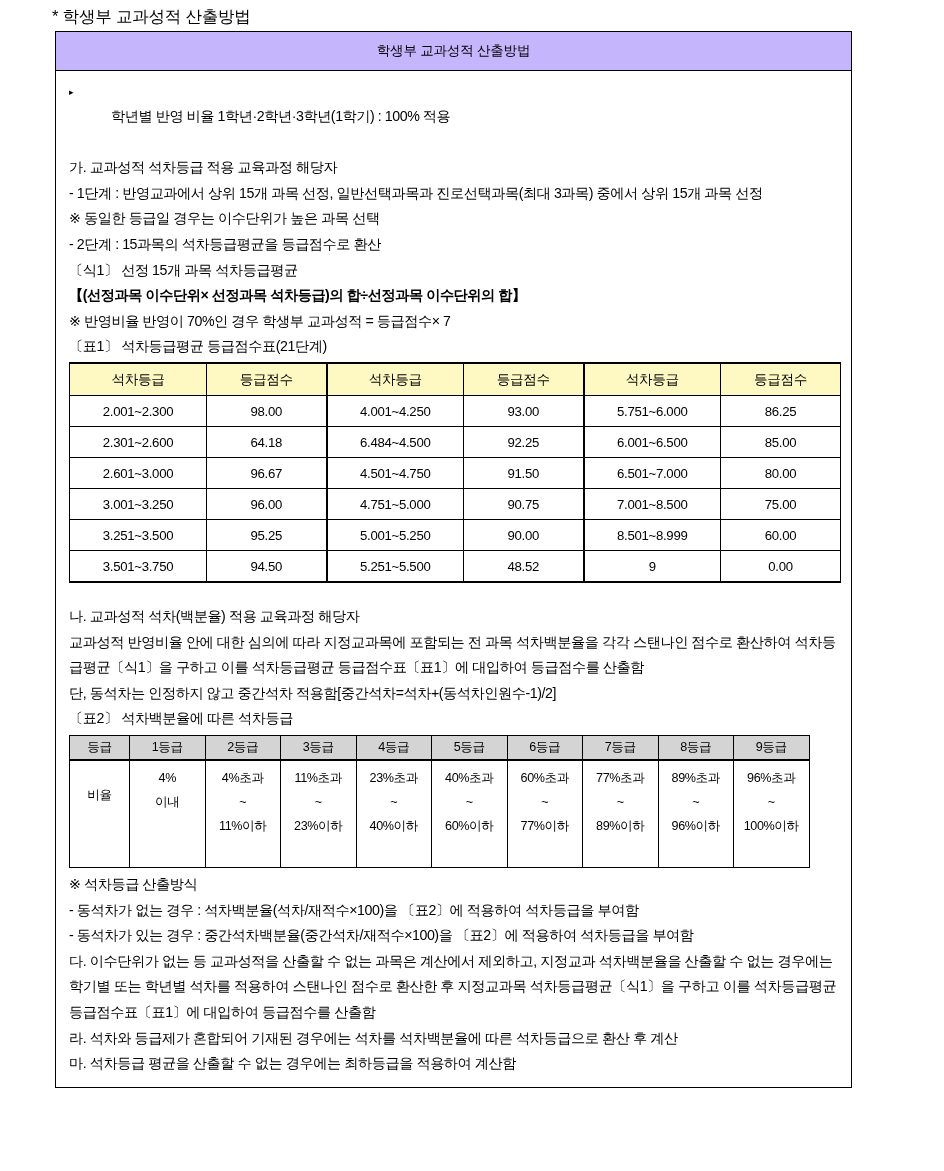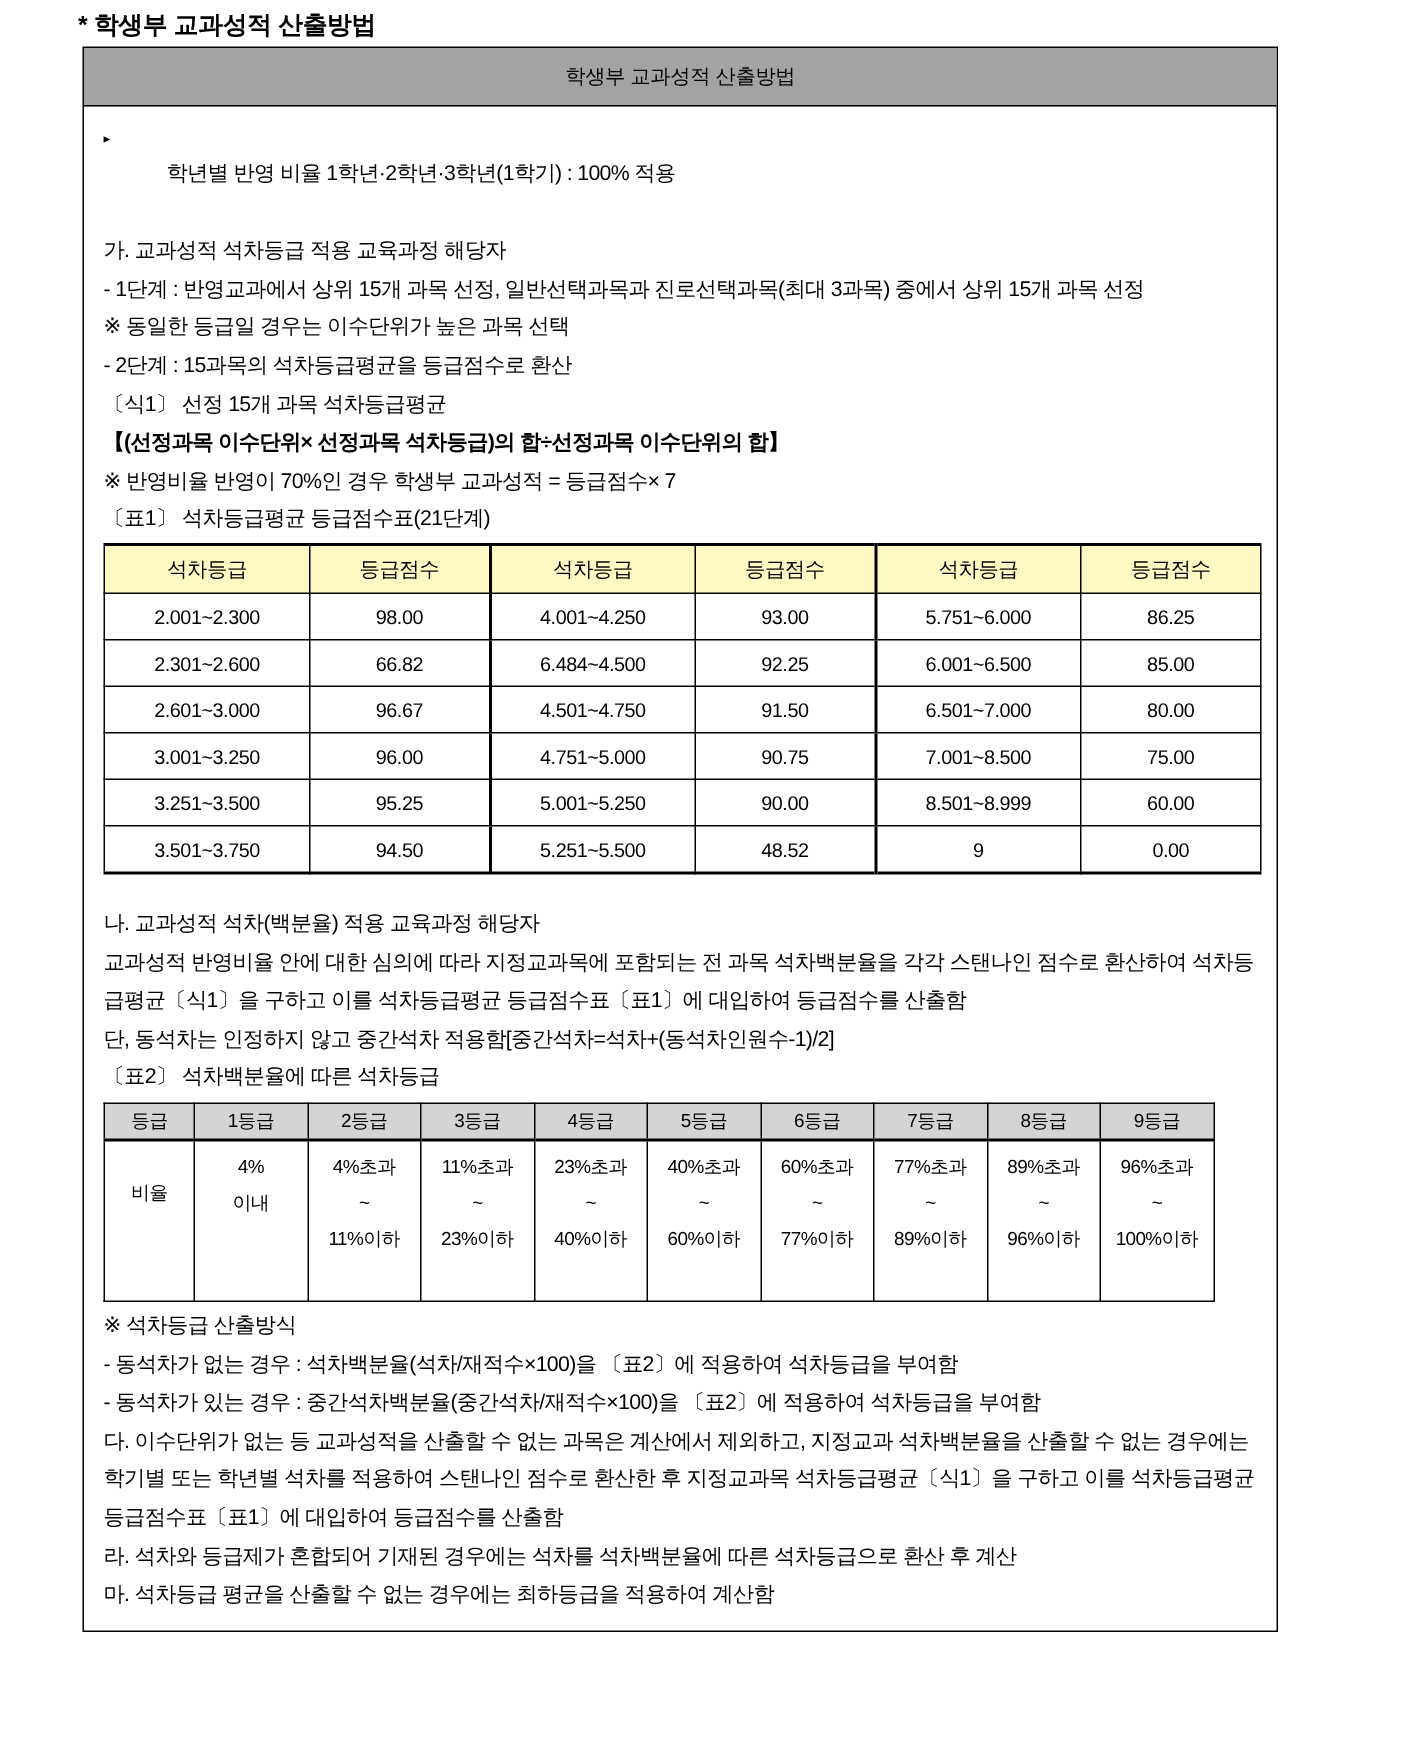--- a/index.html
+++ b/index.html
@@ -20,38 +20,38 @@
     height: 1171px;
     box-sizing: border-box;
   }
 
   
   .doc-heading {
     position: absolute;
     left: 52px;
     top: 6px;
     font-size: 16.5px;
-    font-weight: bold;
+    font-weight: normal;
     letter-spacing: -0.2px;
     white-space: nowrap;
   }
 
   
   .outer-box {
     position: absolute;
     left: 55px;
     top: 31px;
     width: 797px;
     border: 1px solid #000000;
     box-sizing: border-box;
     background: #ffffff;
   }
 
   .box-title {
-    background: #a3a3a3;
+    background: #c4b5fd;
     border-bottom: 1px solid #000000;
     text-align: center;
     font-size: 13.5px;
     letter-spacing: -0.2px;
     padding: 12px 0 12px 0;
     line-height: 1;
   }
 
   .box-body {
     padding: 8px 13px 10px 13px;
@@ -190,21 +190,21 @@
           <tr>
             <td>2.001~2.300</td>
             <td>98.00</td>
             <td class="grp-start">4.001~4.250</td>
             <td>93.00</td>
             <td class="grp-start">5.751~6.000</td>
             <td>86.25</td>
           </tr>
           <tr>
             <td>2.301~2.600</td>
-            <td>66.82</td>
+            <td>64.18</td>
             <td class="grp-start">6.484~4.500</td>
             <td>92.25</td>
             <td class="grp-start">6.001~6.500</td>
             <td>85.00</td>
           </tr>
           <tr>
             <td>2.601~3.000</td>
             <td>96.67</td>
             <td class="grp-start">4.501~4.750</td>
             <td>91.50</td>

